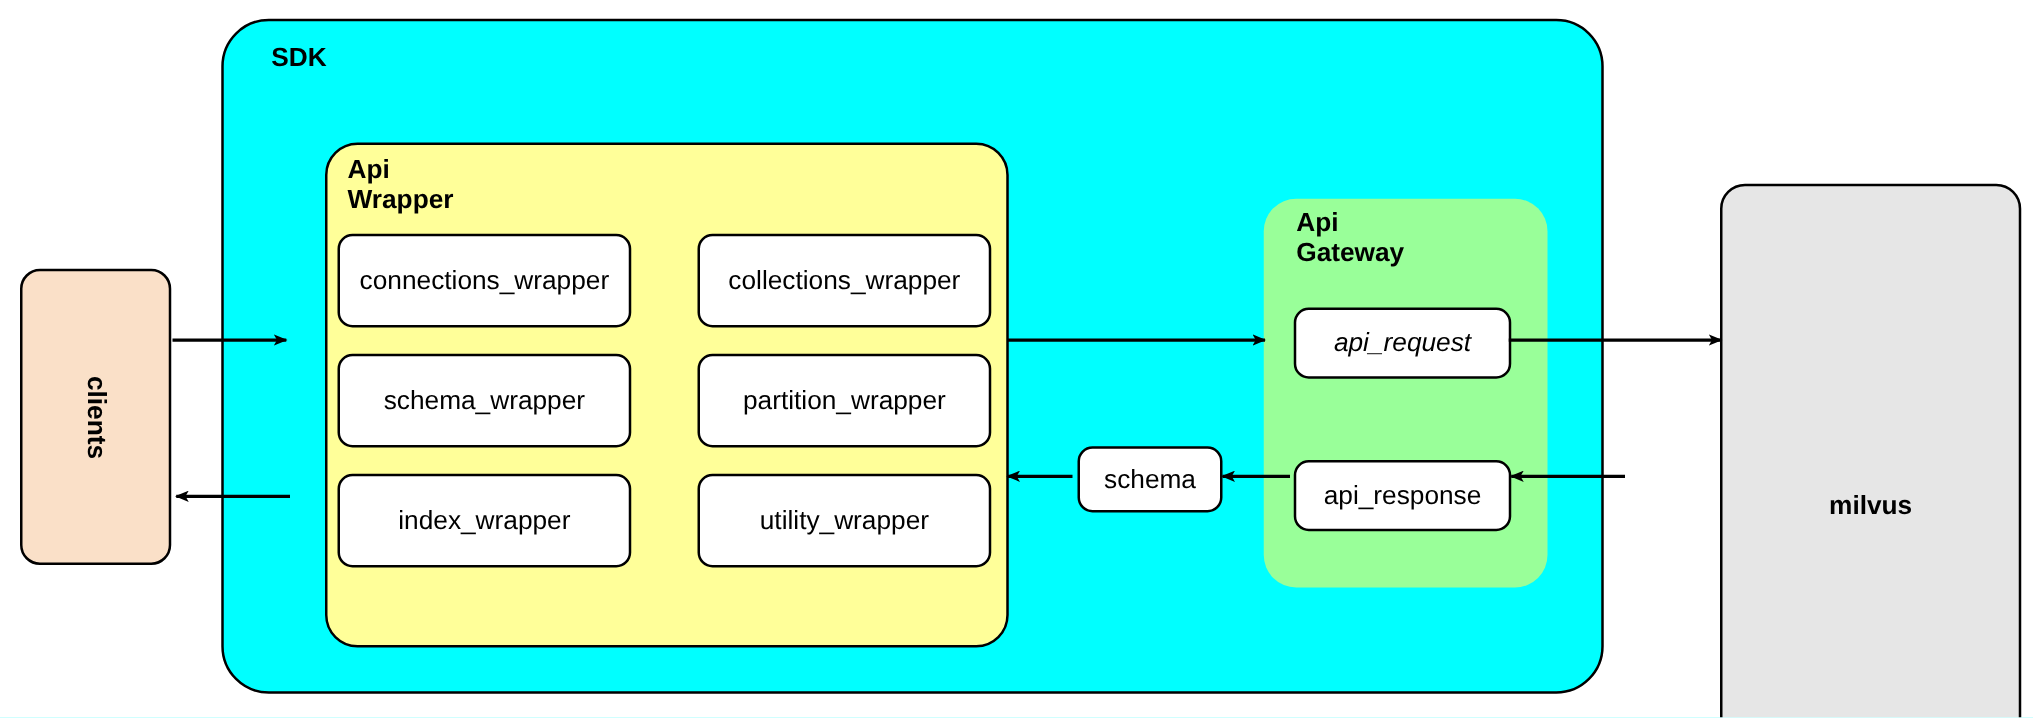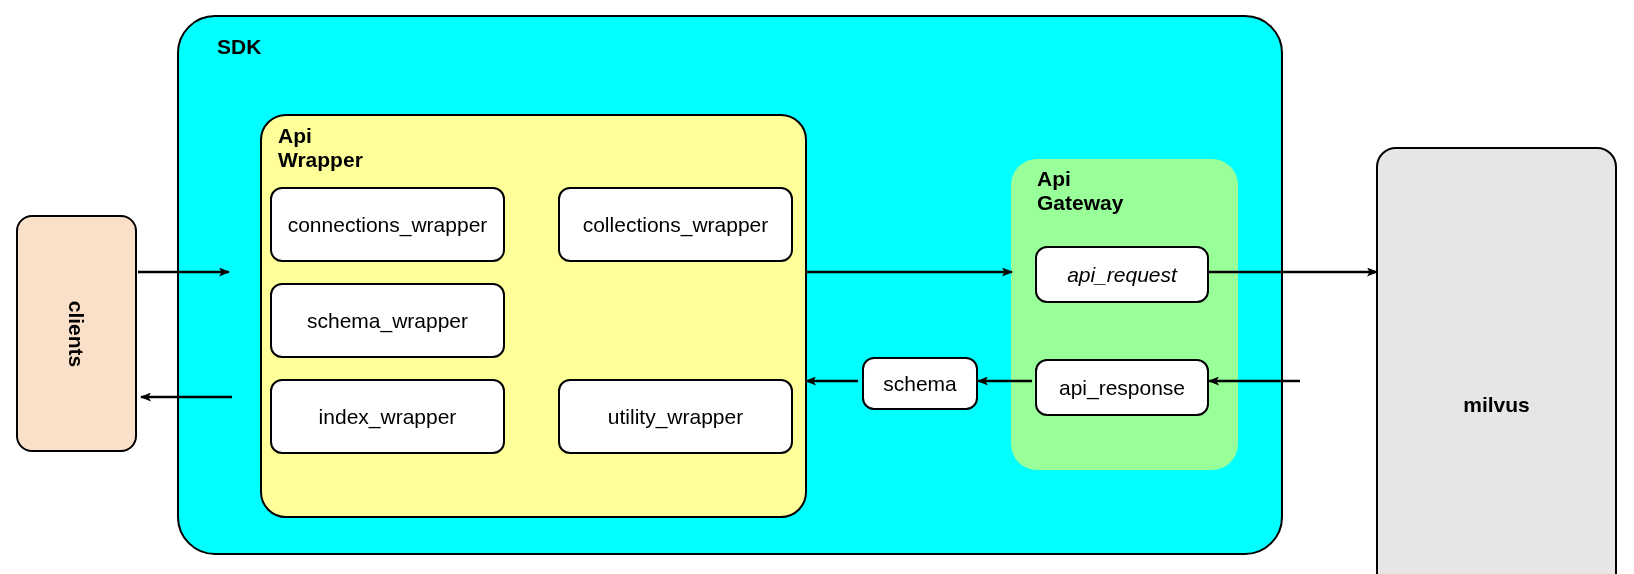--- a/index.html
+++ b/index.html
@@ -97,21 +97,21 @@
   .wbox { width: 235px; height: 75px; text-align: right; }
   .wcol1 { left: 8px; }
   .wcol2 { left: 296px; }
   .wrow1 { top: 71px; }
   .wrow2 { top: 167px; }
   .wrow3 { top: 263px; }
 
   
   .gbox { width: 174px; height: 57px; left: 24px; }
   .grow1 { top: 87px; font-style: italic; }
-  .grow2 { top: 200px; }
+  .grow2 { top: 209px; }
   .box-clients {
     left: 16px;
     top: 215px;
     width: 121px;
     height: 237px;
     background: #fae0c8;
     border: 2px solid #000000;
     border-radius: 16px;
   }
   .box-milvus {
@@ -156,20 +156,21 @@
   <div class="node container-sdk">
     <div class="ctitle ctitle-sdk">SDK</div>
 
     <div class="node container-wrapper" style="left:81px; top:97px;">
       <div class="ctitle ctitle-wrapper">Api
 Wrapper</div>
 
       <div class="leafbox wbox wcol1 wrow1">connections_wrapper</div>
       <div class="leafbox wbox wcol2 wrow1">collections_wrapper</div>
       <div class="leafbox wbox wcol1 wrow2">schema_wrapper</div>
+      <div class="leafbox wbox wcol2 wrow2">partition_wrapper</div>
       <div class="leafbox wbox wcol1 wrow3">index_wrapper</div>
       <div class="leafbox wbox wcol2 wrow3">utility_wrapper</div>
     </div>
 
     <div class="node leafbox" style="left:683px; top:340px; width:116px; height:53px;">schema</div>
 
     <div class="node container-gateway" style="left:832px; top:142px;">
       <div class="ctitle ctitle-gateway">Api
 Gateway</div>
 

